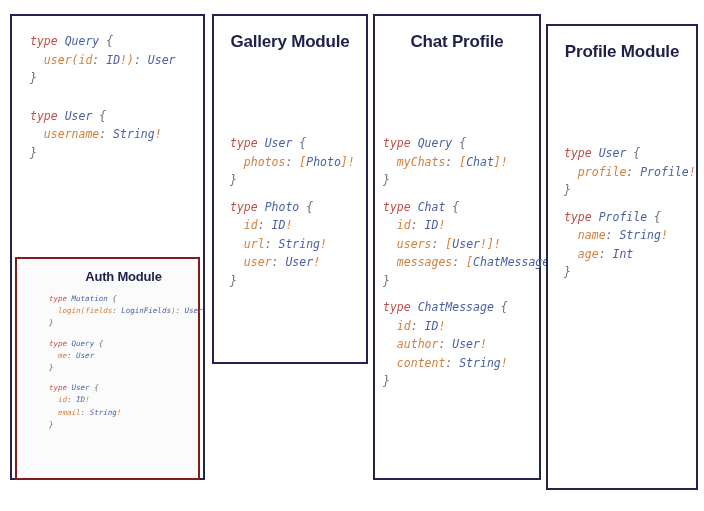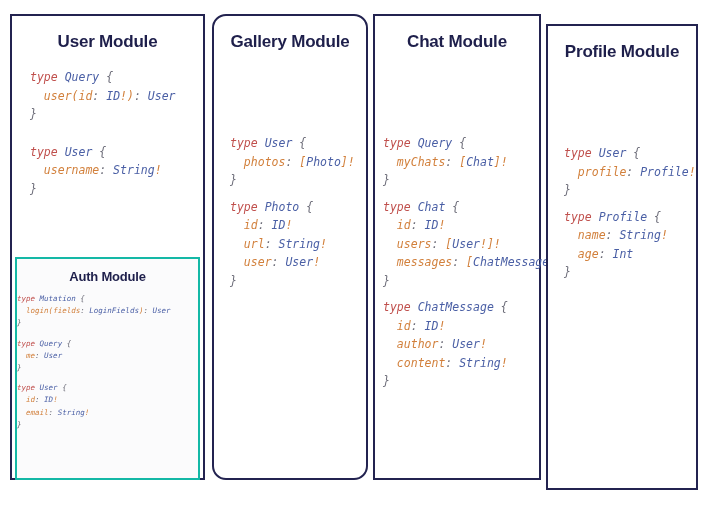--- a/index.html
+++ b/index.html
@@ -23,22 +23,23 @@
   }
   .panel {
     position: absolute;
     box-sizing: border-box;
     border: 2px solid #232350;
     background: #ffffff;
   }
   .panel-inner {
     position: absolute;
     box-sizing: border-box;
-    border: 2px solid #14b8a6;
+    border: 2px solid #7f1d1d;
     background: #fbfbfc;
+    padding-left: 32px;
   }
   .module-title {
     text-align: center;
     font-family: "Liberation Sans", sans-serif;
     font-weight: bold;
     color: #1e1f4b;
     letter-spacing: -0.2px;
   }
   .title-lg {
     font-size: 17px;
@@ -69,55 +70,54 @@
   .tn   { color: #4a5fa5; }
   .fld  { color: #d2803c; }
   .pun  { color: #6e6e7a; }
   .bang { color: #d2803c; }
   .brk  { color: #d2803c; }
   .paren{ color: #d2803c; }
 
   
   #panel-user    { left: 10px;  top: 14px; width: 195px; height: 466px; }
   #panel-auth    { left: 3px;   top: 241px; width: 185px; height: 223px; }
-  #panel-gallery { left: 212px; top: 14px; width: 156px; height: 466px; border-radius: 14px; }
+  #panel-gallery { left: 212px; top: 14px; width: 156px; height: 350px; }
   #panel-chat    { left: 373px; top: 14px; width: 168px; height: 466px; }
   #panel-profile { left: 546px; top: 14px; width: 152px; height: 466px; margin-top: 10px; }
 
   .code-user    { margin-left: 18px; margin-top: 16px; }
   .code-auth    {  margin-top: 8px; }
   .code-gallery { margin-left: 16px; margin-top: 82px; }
   .code-chat    { margin-left: 8px;  margin-top: 82px; }
   .code-profile { margin-left: 16px; margin-top: 82px; }
 
   .gap-user  { height: 19px; }
   .gap       { height: 8px; }
 </style>
 </head>
 <body>
 
 <div class="canvas">
 
   <div class="panel" id="panel-user">
-    <div class="module-title title-lg">User Module</div>
     <div class="code code-lg code-user"><div class="blk"><div><span class="kw">type</span><span class="pun"> </span><span class="tn">Query</span><span class="pun"> {</span></div><div><span class="pun">  </span><span class="fld">user</span><span class="paren">(</span><span class="fld">id</span><span class="pun">: </span><span class="tn">ID</span><span class="bang">!</span><span class="paren">)</span><span class="pun">: </span><span class="tn">User</span></div><div><span class="pun">}</span></div></div><div class="gap-user"></div><div class="blk"><div><span class="kw">type</span><span class="pun"> </span><span class="tn">User</span><span class="pun"> {</span></div><div><span class="pun">  </span><span class="fld">username</span><span class="pun">: </span><span class="tn">String</span><span class="bang">!</span></div><div><span class="pun">}</span></div></div></div>
 
     <div class="panel-inner" id="panel-auth">
       <div class="module-title title-sm">Auth Module</div>
       <div class="code code-sm code-auth"><div class="blk"><div><span class="kw">type</span><span class="pun"> </span><span class="tn">Mutation</span><span class="pun"> {</span></div><div><span class="pun">  </span><span class="fld">login</span><span class="paren">(</span><span class="fld">fields</span><span class="pun">: </span><span class="tn">LoginFields</span><span class="paren">)</span><span class="pun">: </span><span class="tn">User</span></div><div><span class="pun">}</span></div></div><div class="gap"></div><div class="blk"><div><span class="kw">type</span><span class="pun"> </span><span class="tn">Query</span><span class="pun"> {</span></div><div><span class="pun">  </span><span class="fld">me</span><span class="pun">: </span><span class="tn">User</span></div><div><span class="pun">}</span></div></div><div class="gap"></div><div class="blk"><div><span class="kw">type</span><span class="pun"> </span><span class="tn">User</span><span class="pun"> {</span></div><div><span class="pun">  </span><span class="fld">id</span><span class="pun">: </span><span class="tn">ID</span><span class="bang">!</span></div><div><span class="pun">  </span><span class="fld">email</span><span class="pun">: </span><span class="tn">String</span><span class="bang">!</span></div><div><span class="pun">}</span></div></div></div>
     </div>
   </div>
 
   <div class="panel" id="panel-gallery">
     <div class="module-title title-lg">Gallery Module</div>
     <div class="code code-lg code-gallery"><div class="blk"><div><span class="kw">type</span><span class="pun"> </span><span class="tn">User</span><span class="pun"> {</span></div><div><span class="pun">  </span><span class="fld">photos</span><span class="pun">: </span><span class="brk">[</span><span class="tn">Photo</span><span class="brk">]</span><span class="bang">!</span></div><div><span class="pun">}</span></div></div><div class="gap"></div><div class="blk"><div><span class="kw">type</span><span class="pun"> </span><span class="tn">Photo</span><span class="pun"> {</span></div><div><span class="pun">  </span><span class="fld">id</span><span class="pun">: </span><span class="tn">ID</span><span class="bang">!</span></div><div><span class="pun">  </span><span class="fld">url</span><span class="pun">: </span><span class="tn">String</span><span class="bang">!</span></div><div><span class="pun">  </span><span class="fld">user</span><span class="pun">: </span><span class="tn">User</span><span class="bang">!</span></div><div><span class="pun">}</span></div></div></div>
   </div>
 
   <div class="panel" id="panel-chat">
-    <div class="module-title title-lg">Chat Module</div>
+    <div class="module-title title-lg">Chat Profile</div>
     <div class="code code-lg code-chat"><div class="blk"><div><span class="kw">type</span><span class="pun"> </span><span class="tn">Query</span><span class="pun"> {</span></div><div><span class="pun">  </span><span class="fld">myChats</span><span class="pun">: </span><span class="brk">[</span><span class="tn">Chat</span><span class="brk">]</span><span class="bang">!</span></div><div><span class="pun">}</span></div></div><div class="gap"></div><div class="blk"><div><span class="kw">type</span><span class="pun"> </span><span class="tn">Chat</span><span class="pun"> {</span></div><div><span class="pun">  </span><span class="fld">id</span><span class="pun">: </span><span class="tn">ID</span><span class="bang">!</span></div><div><span class="pun">  </span><span class="fld">users</span><span class="pun">: </span><span class="brk">[</span><span class="tn">User</span><span class="bang">!</span><span class="brk">]</span><span class="bang">!</span></div><div><span class="pun">  </span><span class="fld">messages</span><span class="pun">: </span><span class="brk">[</span><span class="tn">ChatMessage</span><span class="brk">]</span><span class="bang">!</span></div><div><span class="pun">}</span></div></div><div class="gap"></div><div class="blk"><div><span class="kw">type</span><span class="pun"> </span><span class="tn">ChatMessage</span><span class="pun"> {</span></div><div><span class="pun">  </span><span class="fld">id</span><span class="pun">: </span><span class="tn">ID</span><span class="bang">!</span></div><div><span class="pun">  </span><span class="fld">author</span><span class="pun">: </span><span class="tn">User</span><span class="bang">!</span></div><div><span class="pun">  </span><span class="fld">content</span><span class="pun">: </span><span class="tn">String</span><span class="bang">!</span></div><div><span class="pun">}</span></div></div></div>
   </div>
 
   <div class="panel" id="panel-profile">
     <div class="module-title title-lg">Profile Module</div>
     <div class="code code-lg code-profile"><div class="blk"><div><span class="kw">type</span><span class="pun"> </span><span class="tn">User</span><span class="pun"> {</span></div><div><span class="pun">  </span><span class="fld">profile</span><span class="pun">: </span><span class="tn">Profile</span><span class="bang">!</span></div><div><span class="pun">}</span></div></div><div class="gap"></div><div class="blk"><div><span class="kw">type</span><span class="pun"> </span><span class="tn">Profile</span><span class="pun"> {</span></div><div><span class="pun">  </span><span class="fld">name</span><span class="pun">: </span><span class="tn">String</span><span class="bang">!</span></div><div><span class="pun">  </span><span class="fld">age</span><span class="pun">: </span><span class="tn">Int</span></div><div><span class="pun">}</span></div></div></div>
   </div>
 
 </div>
 

